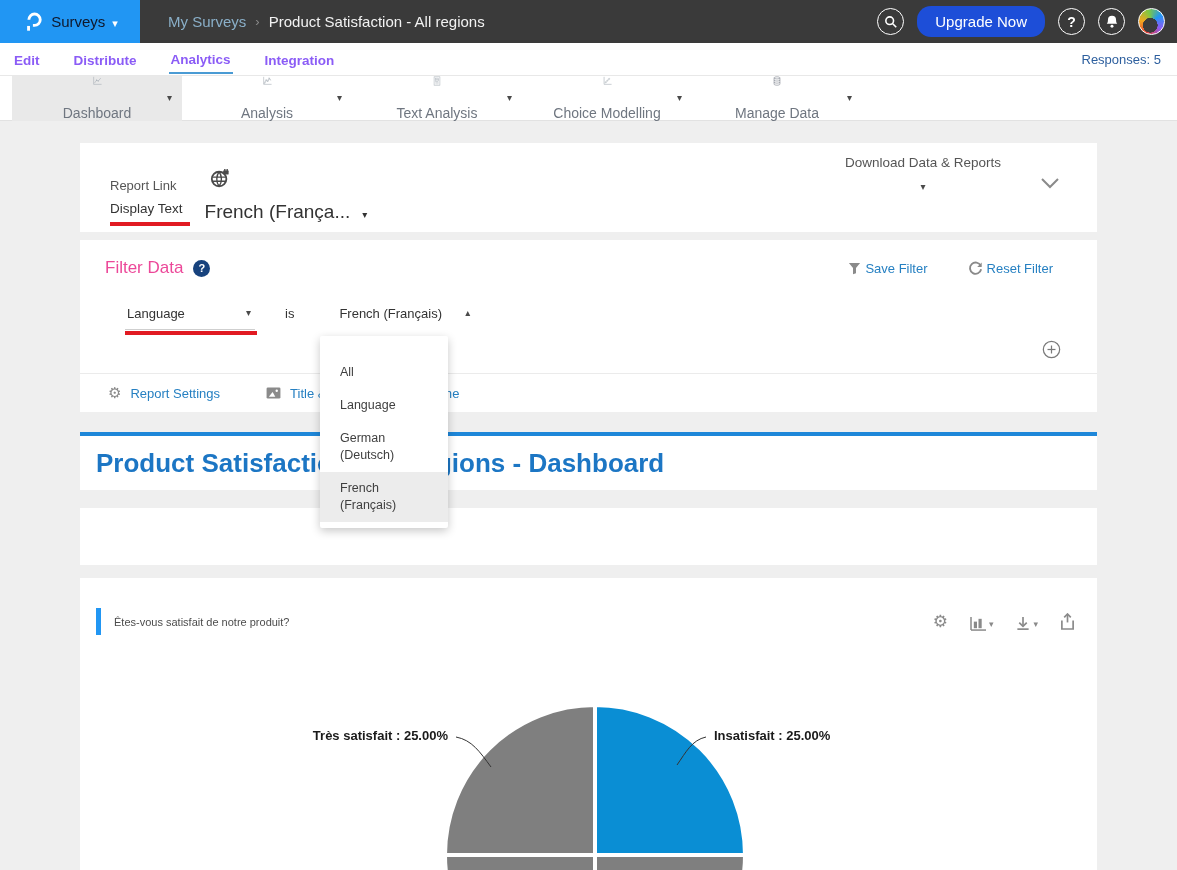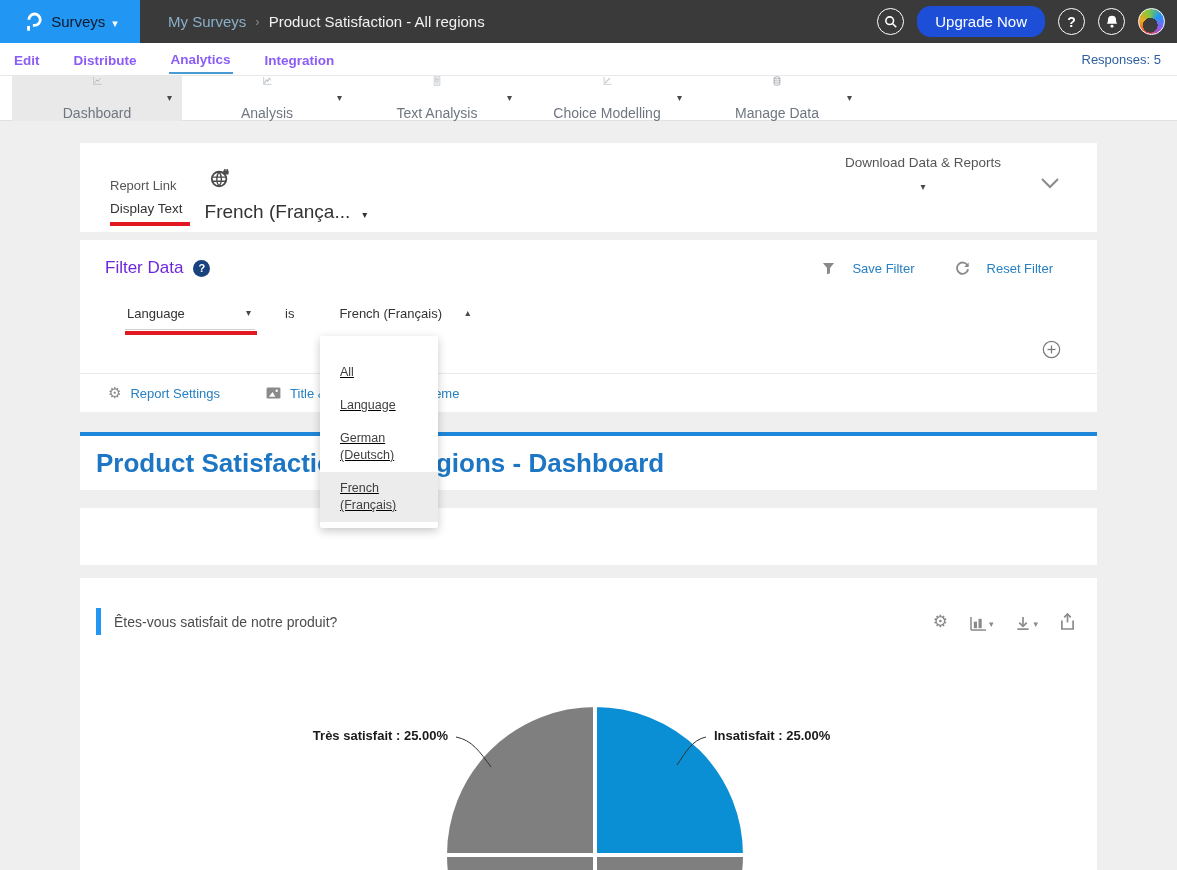--- a/index.html
+++ b/index.html
@@ -67,60 +67,60 @@
   .big-chevron { margin-left:40px; margin-right:22px; cursor:pointer; }
   .dt-row { display:flex; align-items:flex-start; margin-top:8px; }
   .dt-tab { position:relative; font-size:13.5px; color:#333; padding-bottom:10px; cursor:pointer; }
   .dt-tab .redline { position:absolute; left:0; bottom:0; width:80px; height:4px; background:#e11a22; }
   .dt-lang { margin-left:22px; font-size:19px; color:#333; cursor:pointer; padding-bottom:10px; }
   .dt-lang .caret-down-d::after { font-size:10px; margin-left:6px; }
 
   
   .filter-card { height:172px; margin-bottom:20px; position:relative; padding:18px 16px 0 25px; }
   .fd-head { display:flex; align-items:center; }
-  .fd-title { font-size:17px; color:#6d28d9; margin-right:10px; }
+  .fd-title { font-size:17px; color:#ec4899; margin-right:10px; }
   .help-circle { width:17px; height:17px; border-radius:50%; background:#17427d; color:#fff;
     font-size:11px; font-weight:bold; display:flex; align-items:center; justify-content:center;
     cursor:pointer; }
   .fd-actions { margin-left:auto; display:flex; align-items:center; gap:40px; padding-right:28px; }
-  .fd-action { display:flex; align-items:center; gap:17px; font-size:13px; color:#2680c2; cursor:pointer; }
+  .fd-action { display:flex; align-items:center; gap:4px; font-size:13px; color:#2680c2; cursor:pointer; }
   .cond-row { display:flex; align-items:flex-start; margin-top:26px; }
   .select-ctrl { position:relative; cursor:pointer; font-size:13px; color:#333; }
   .field-select { width:130px; margin-left:20px; padding:2px 0 8px 2px;
     border-bottom:1px solid #cfcfcf; }
   .field-select .sc-caret { position:absolute; right:4px; top:3px; font-size:10px; color:#4a4a4a; }
   .field-redbar { position:absolute; left:0; bottom:-6px; width:132px; height:4px; background:#e11a22; }
   .op-label { font-size:13px; color:#333; margin:2px 0 0 30px; }
   .value-select { margin-left:43px; padding:2px 0 8px 2px; width:125px; }
   .value-select .sc-caret { position:absolute; right:-8px; top:3px; font-size:10px; color:#4a4a4a; }
   .add-cond { position:absolute; right:36px; top:100px; cursor:pointer; }
   .links-row { position:absolute; left:0; right:0; top:133px; border-top:1px solid #ebebeb;
     display:flex; align-items:center; padding:10px 0 0 28px; gap:46px; }
   .link-item { display:flex; align-items:center; gap:9px; font-size:13px; color:#2680c2; cursor:pointer; }
   .gear-glyph { color:#8a8a8a; font-size:15px; }
 
   
-  .dropdown { position:absolute; left:320px; top:336px; width:118px; background:#fff;
-    border-radius:2px; box-shadow:0 3px 10px rgba(0,0,0,0.22); padding:20px 0 6px; z-index:50;text-decoration:underline; }
+  .dropdown { position:absolute; left:320px; top:336px; width:128px; background:#fff;
+    border-radius:2px; box-shadow:0 3px 10px rgba(0,0,0,0.22); padding:20px 0 6px; z-index:50; }
   .dd-item { font-size:12.5px; color:#3f3f3f; padding:8px 20px; line-height:17px; cursor:pointer; }
   .dd-item.selected { background:#ececec; }
 
   
   .title-card { height:58px; border-top:4px solid #1e87d9; margin-bottom:18px;
     display:flex; align-items:center; padding-left:16px; }
   .dash-title { color:#1c76c4; font-size:26px; font-weight:bold; }
 
   
   .empty-card { height:57px; margin-bottom:13px; }
 
   
   .chart-card { height:292px; padding-top:30px; position:relative; }
   .q-head { display:flex; align-items:center; padding:0 22px 0 16px; }
   .q-bar { width:5px; height:27px; background:#2196f3; margin-right:13px; }
-  .q-title { font-size:14px; color:#4c4c4c; }
+  .q-title { font-size:11px; color:#4c4c4c; }
   .q-icons { margin-left:auto; display:flex; align-items:center; gap:22px; color:#8a8a8a; }
   .q-icon { cursor:pointer; display:flex; align-items:flex-end; gap:2px; }
   .mini-caret::after { content:'▾'; font-size:9px; color:#8a8a8a; }
   .pie-wrap { position:absolute; left:0; top:112px; width:1017px; height:180px; }
 </style>
 </head>
 <body>
 
 <div class="page">
 

